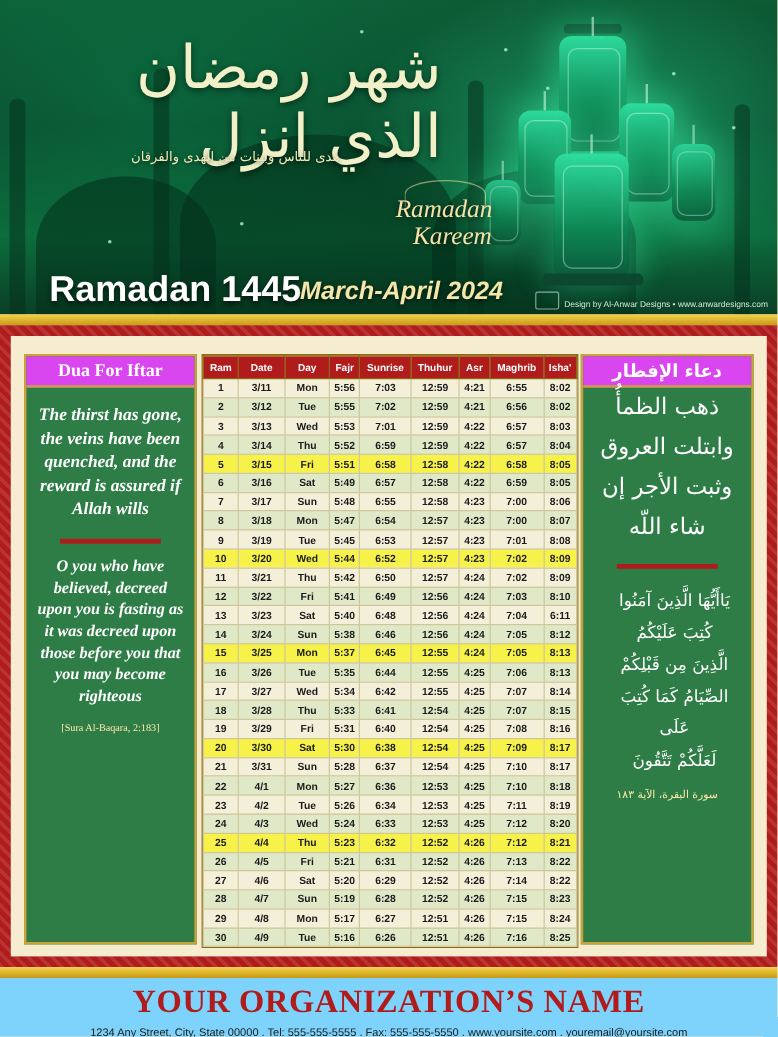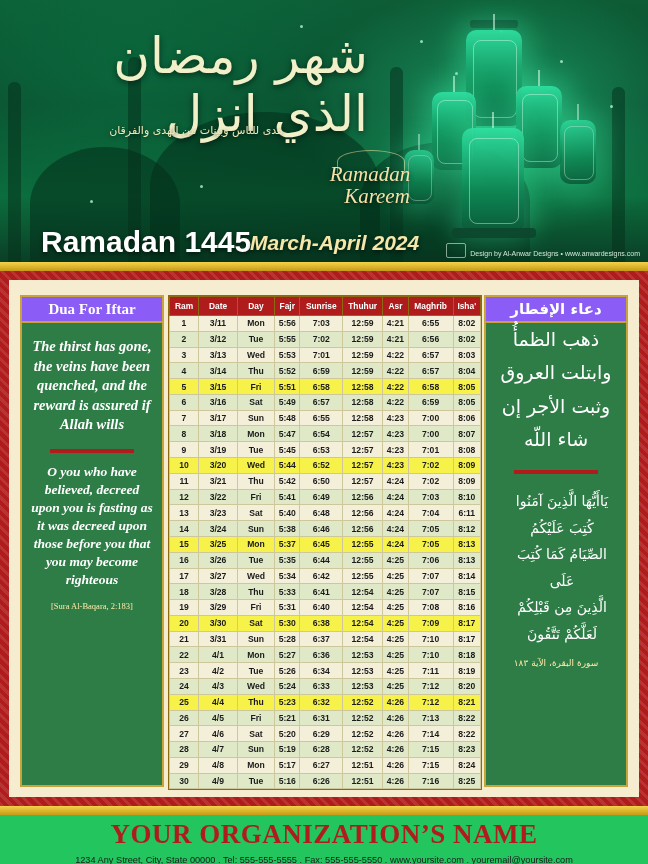--- a/index.html
+++ b/index.html
@@ -127,21 +127,21 @@
     position:absolute;left:20px;top:295px;width:140px;height:488px;
     background:#2e7d46;
     border:2px solid #c8a33a;
   }
   .col-right{
     position:absolute;right:20px;top:295px;width:140px;height:488px;
     background:#2e7d46;
     border:2px solid #c8a33a;
   }
   .col-head{
-    height:24px;background:#8b5cf6;color:#fff;
+    height:24px;background:#d946ef;color:#fff;
     display:flex;align-items:center;justify-content:center;
     font-family:"Liberation Serif", serif;font-weight:bold;font-size:15px;
     border-bottom:2px solid #c8a33a;
   }
   .col-head.ar{font-family:"DejaVu Sans", sans-serif;font-size:15px;}
   .dua-en{
     color:#ffffff;font-family:"Liberation Serif", serif;
     font-style:italic;font-weight:bold;font-size:14.5px;line-height:1.35;
     text-align:center;padding:14px 8px 0 8px;
   }
@@ -195,21 +195,21 @@
   tr.odd td{background:#f3efd8;}
   tr.even td{background:#dfe9c8;}
   tr.hl td{background:#f7f24a;}
   td.ram{width:26px;}
   td.date{width:36px;}
   td.day{width:34px;}
 
   
   .footer{
     position:absolute;left:0;top:815px;width:648px;height:49px;
-    background:#22c55e;text-align:center;
+    background:#7dd3fc;text-align:center;
   }
   .org{
     margin-top:4px;color:#b01c1c;
     font-family:"Liberation Serif", serif;font-weight:bold;
     font-size:27px;letter-spacing:.5px;
   }
   .contact{
     margin-top:5px;color:#1b1b1b;font-size:9.2px;
   }
 </style>
@@ -275,22 +275,22 @@
     <div class="src-en">[Sura Al-Baqara, 2:183]</div>
   </div>
 
   <div class="col-right">
     <div class="col-head ar">دعاء الإفطار</div>
     <div class="dua-ar">ذهب الظمأُ وابتلت العروق وثبت الأجر إن شاء اللّه</div>
     <div class="rule"></div>
     <div class="verse-ar">
       <div>يَاأَيُّهَا الَّذِينَ آمَنُوا</div>
       <div>كُتِبَ عَلَيْكُمُ</div>
+      <div>الَّذِينَ مِن قَبْلِكُمْ</div>
       <div>الصِّيَامُ كَمَا كُتِبَ عَلَى</div>
-      <div>الَّذِينَ مِن قَبْلِكُمْ</div>
       <div>لَعَلَّكُمْ تَتَّقُونَ</div>
     </div>
     <div class="src-ar">سورة البقرة، الآية ١٨٣</div>
   </div>
 
   <div class="table-wrap">
     <table class="sched">
       <thead>
         <tr>
           <th>Ram</th>

